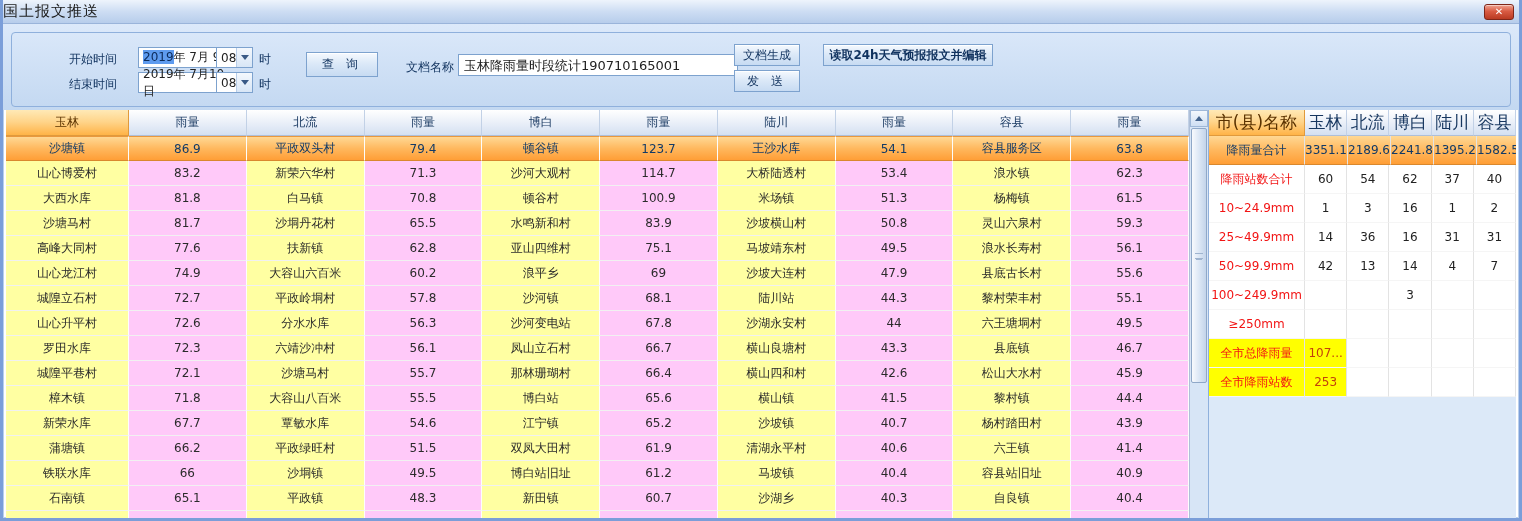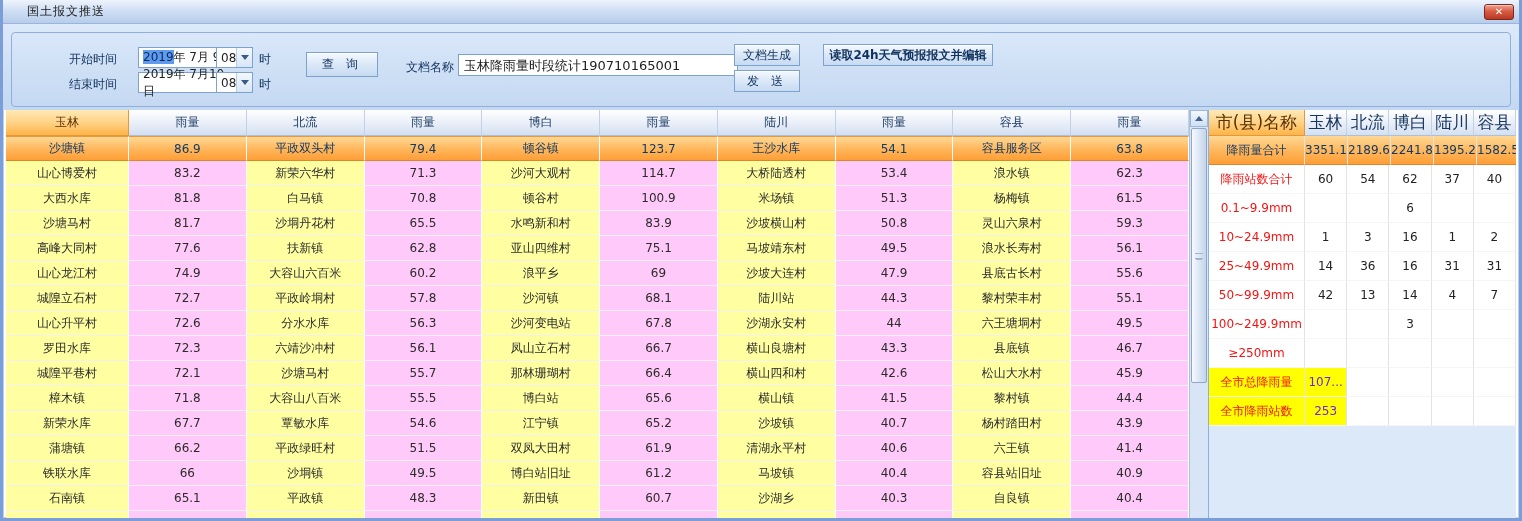--- a/index.html
+++ b/index.html
@@ -4,21 +4,21 @@
 <style>
   * { margin:0; padding:0; box-sizing:border-box; }
   html,body { width:1522px; height:521px; overflow:hidden;
     font-family:"DejaVu Sans","Liberation Sans",sans-serif; font-size:12px; }
   .window { width:1522px; height:521px; border:3px solid #7b9ed9; border-top:none;
     background:#fff; position:relative; overflow:hidden;
     box-shadow: inset 0 0 0 1px #b9cfec; }
   
   .titlebar { height:24px; background:linear-gradient(#eef4fc,#cdddf3 50%,#b7cdeb);
     border-bottom:1px solid #9ab4da; display:flex; align-items:center; position:relative; }
-  .title-text { color:#1b1b1b; font-size:12px; letter-spacing:1px;margin-left:24px; }
+  .title-text { color:#1b1b1b; font-size:15px; letter-spacing:1px; }
   .close-btn { position:absolute; right:5px; top:4px; width:30px; height:16px;
     background:linear-gradient(#f0a492,#d95b43 45%,#b93a22); border:1px solid #7e2619;
     border-radius:3px; color:#fff; font-size:10px; font-weight:bold; line-height:14px;
     text-align:center; cursor:pointer; box-shadow:inset 0 1px 0 rgba(255,255,255,.45); }
   
   .toolbar { height:86px; background:linear-gradient(#dcE9fa,#c3d8f1); position:relative; }
   .groupbox { position:absolute; left:8px; right:8px; top:8px; bottom:3px;
     border:1px solid #8fb0dc; border-radius:4px; }
   .tb-label { position:absolute; color:#10325e; }
   .combo { position:absolute; background:#fff; border:1px solid #7da2ce; height:21px;
@@ -69,21 +69,21 @@
   .summary { flex:1; background:#dce9f8; border-left:1px solid #8fb0dc; overflow:hidden; }
   .sum-hdr { display:grid; grid-template-columns:96px repeat(5,1fr); height:26px; }
   .sum-hdr .hdr-cell { font-size:17px; }
   .sum-row { display:grid; grid-template-columns:96px repeat(5,1fr); height:29px; }
   .s-cell { display:flex; align-items:center; justify-content:center; font-size:12px;
     border-right:1px solid #e3e3e3; border-bottom:1px solid #f5f5f5; cursor:default;text-align:center; }
   .sum-row.green .s-cell { background:#ffffff; color:#222; }
   .sum-row.green .s-cell.lbl { color:#f21414; }
   .sum-row.selrow .s-cell { background:linear-gradient(#ffd894,#ffb85e 50%,#ff9e36);
     color:#123a66; border-bottom:1px solid #d9882e; }
-  .sum-row.yellow .s-cell { background:#fff; color:#6d28d9; }
+  .sum-row.yellow .s-cell { background:#fff; color:#c2410c; }
   .sum-row.yellow .s-cell.lbl, .sum-row.yellow .s-cell.firstval
     { background:#ffff00; }
   .sum-row.yellow .s-cell.lbl { color:#f21414; }
 </style>
 </head>
 <body>
 
 <div class="window">
 
   <div class="titlebar">
@@ -375,28 +375,20 @@
           </div>
           <div class="sum-row green">
             <div class="s-cell lbl">降雨站数合计</div>
             <div class="s-cell firstval">60</div>
             <div class="s-cell">54</div>
             <div class="s-cell">62</div>
             <div class="s-cell">37</div>
             <div class="s-cell">40</div>
           </div>
           <div class="sum-row green">
-            <div class="s-cell lbl">0.1~9.9mm</div>
-            <div class="s-cell firstval"></div>
-            <div class="s-cell"></div>
-            <div class="s-cell">6</div>
-            <div class="s-cell"></div>
-            <div class="s-cell"></div>
-          </div>
-          <div class="sum-row green">
             <div class="s-cell lbl">10~24.9mm</div>
             <div class="s-cell firstval">1</div>
             <div class="s-cell">3</div>
             <div class="s-cell">16</div>
             <div class="s-cell">1</div>
             <div class="s-cell">2</div>
           </div>
           <div class="sum-row green">
             <div class="s-cell lbl">25~49.9mm</div>
             <div class="s-cell firstval">14</div>

